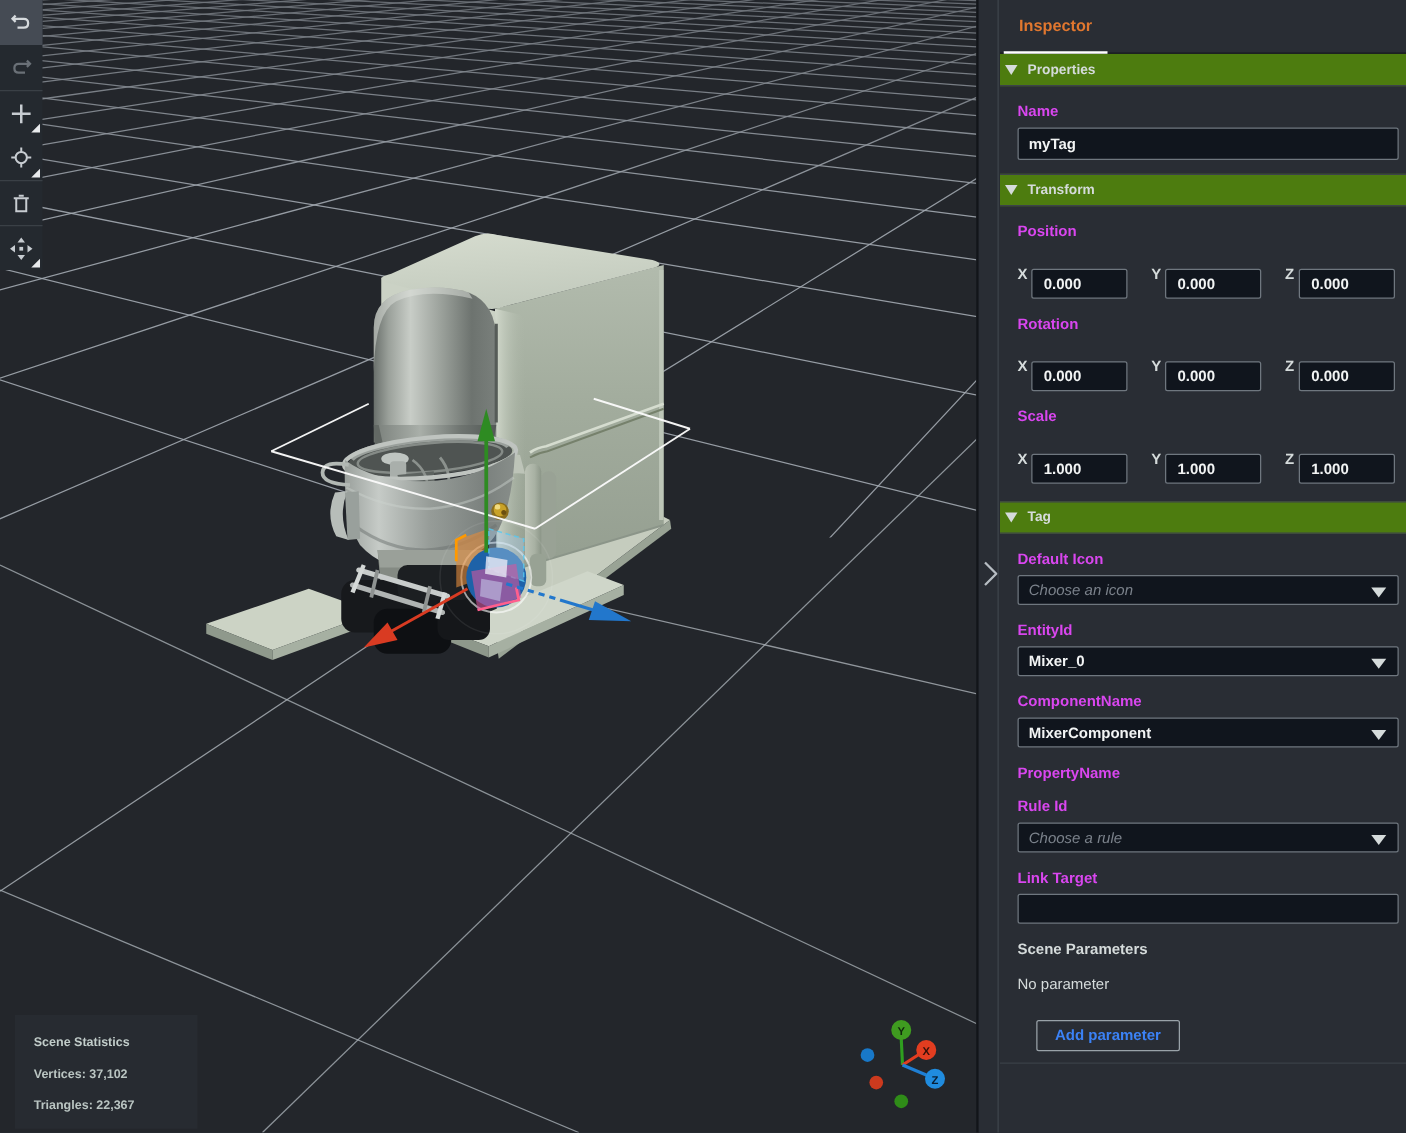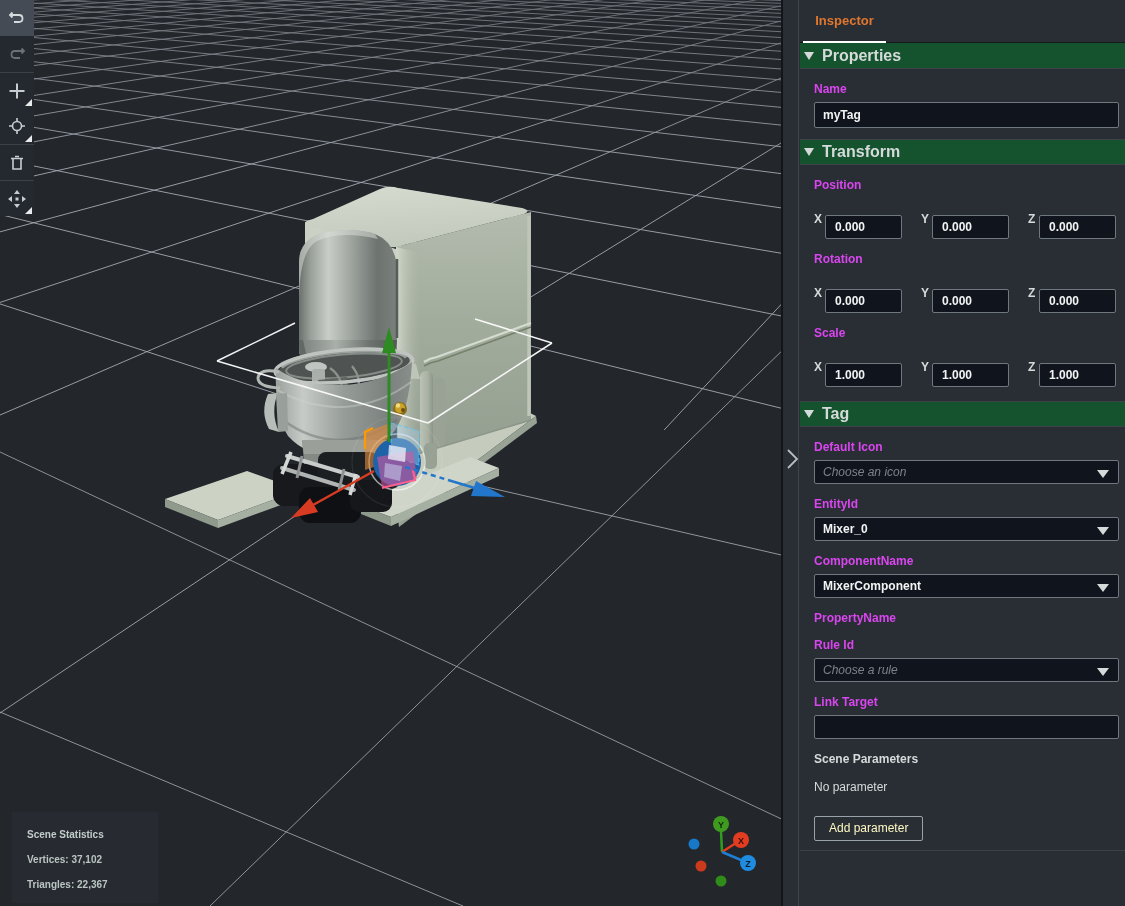--- a/index.html
+++ b/index.html
@@ -4,43 +4,43 @@
 html,body { width:1125px; height:906px; overflow:hidden; background:#292d34;
   font-family:"Liberation Sans", sans-serif; }
 #viewport { position:absolute; left:0; top:0; width:781px; height:906px; background:#23262b; }
 #vborder { position:absolute; left:781px; top:0; width:2px; height:906px; background:#121519; }
 #gutter { position:absolute; left:783px; top:0; width:16px; height:906px; background:#292d34; border-right:1px solid #3e444b; }
 #gutter svg { position:absolute; left:3px; top:448px; }
 #panel { position:absolute; left:800px; top:0; width:325px; height:892px; background:#292d34; color:#d5dbdb; font-size:12px; }
 #tabbar { height:43px; border-bottom:1px solid #16191e; position:relative; }
 #tabbar .tab { position:absolute; left:3px; top:0; width:83px; height:43px; color:#e0772f; font-weight:bold; font-size:13px;
   display:flex; align-items:center; justify-content:center; border-bottom:2px solid #ffffff; }
-.band { height:26px; background:#14532d; border-top:1px solid #3c424a; border-bottom:1px solid #3c424a;
-  display:flex; align-items:center; padding-left:4px; font-weight:bold; font-size:16px; color:#d5dbdb; }
+.band { height:26px; background:#4d7c0f; border-top:1px solid #3c424a; border-bottom:1px solid #3c424a;
+  display:flex; align-items:center; padding-left:4px; font-weight:bold; font-size:11px; color:#d5dbdb; }
 .band .tri { width:0; height:0; border-left:5.5px solid transparent; border-right:5.5px solid transparent;
   border-top:8px solid #d5dbdb; margin-right:8px; }
 #tabbar + .band { border-top:none; }
 .sec { padding:0 6px 0 14px; }
 .lbl { font-weight:bold; color:#d946ef; font-size:12px; margin-top:13px; margin-bottom:6px; }
 .box { height:24px; background:#10151d; border:1px solid #6f777f; border-radius:2px;
   display:flex; align-items:center; padding:0 8px; position:relative; }
 .box .val { color:#f2f4f4; font-weight:bold; font-size:12px; }
 .box .ph { color:#7b828b; font-style:italic; font-size:12px; }
 .caret { position:absolute; right:9px; top:9px; width:0; height:0;
   border-left:6.5px solid transparent; border-right:6.5px solid transparent; border-top:8px solid #d5dbdb; }
 #namebox { height:26px; }
 .xyz { display:flex; align-items:center; }
 .axl { font-weight:bold; color:#d5dbdb; width:11px; }
 .nbox { width:77px; height:24px; background:#10151d; border:1px solid #6f777f; border-radius:2px;
   color:#f2f4f4; font-weight:bold; display:inline-flex; align-items:center; padding-left:9px;margin-top:17px; }
 .axl:nth-of-type(2), .nbox + .axl { margin-left:19px; }
 .plain { color:#d5dbdb; font-weight:bold; margin-top:13px; }
 .plain2 { color:#d5dbdb; margin-top:14px; }
 #addbtn { margin-top:22px; display:inline-block; border:1px solid #99a2a8; border-radius:2px;
-  color:#fef9c3; font-weight:normal; padding:4px 14px 5px; font-size:12px; }
+  color:#3b82f6; font-weight:bold; padding:4px 14px 5px; font-size:12px;margin-left:15px; }
 #hr2 { border-top:1px solid #3a4047; margin-top:9px; width:325px; margin-left:-14px; }
 #toolbar { position:absolute; left:0; top:0; width:34px; background:#24292f; }
 .tbtn { width:34px; height:36px; position:relative; display:flex; align-items:center; justify-content:center; }
 .tbtn.active { background:#454b54; }
 .tbtn.div { border-top:1px solid #3a4046; }
 .tbtn .cnr { position:absolute; right:2px; bottom:2px; width:0; height:0;
   border-left:7px solid transparent; border-bottom:7px solid #e8eaec; }
 #stats { position:absolute; left:12px; top:812px; width:146px; height:91px; background:rgba(50,56,63,0.33);
   color:#c2cdca; font-size:10px; padding:17px 0 0 15px; }
 #stats .t { font-weight:bold; margin-bottom:14px; }

